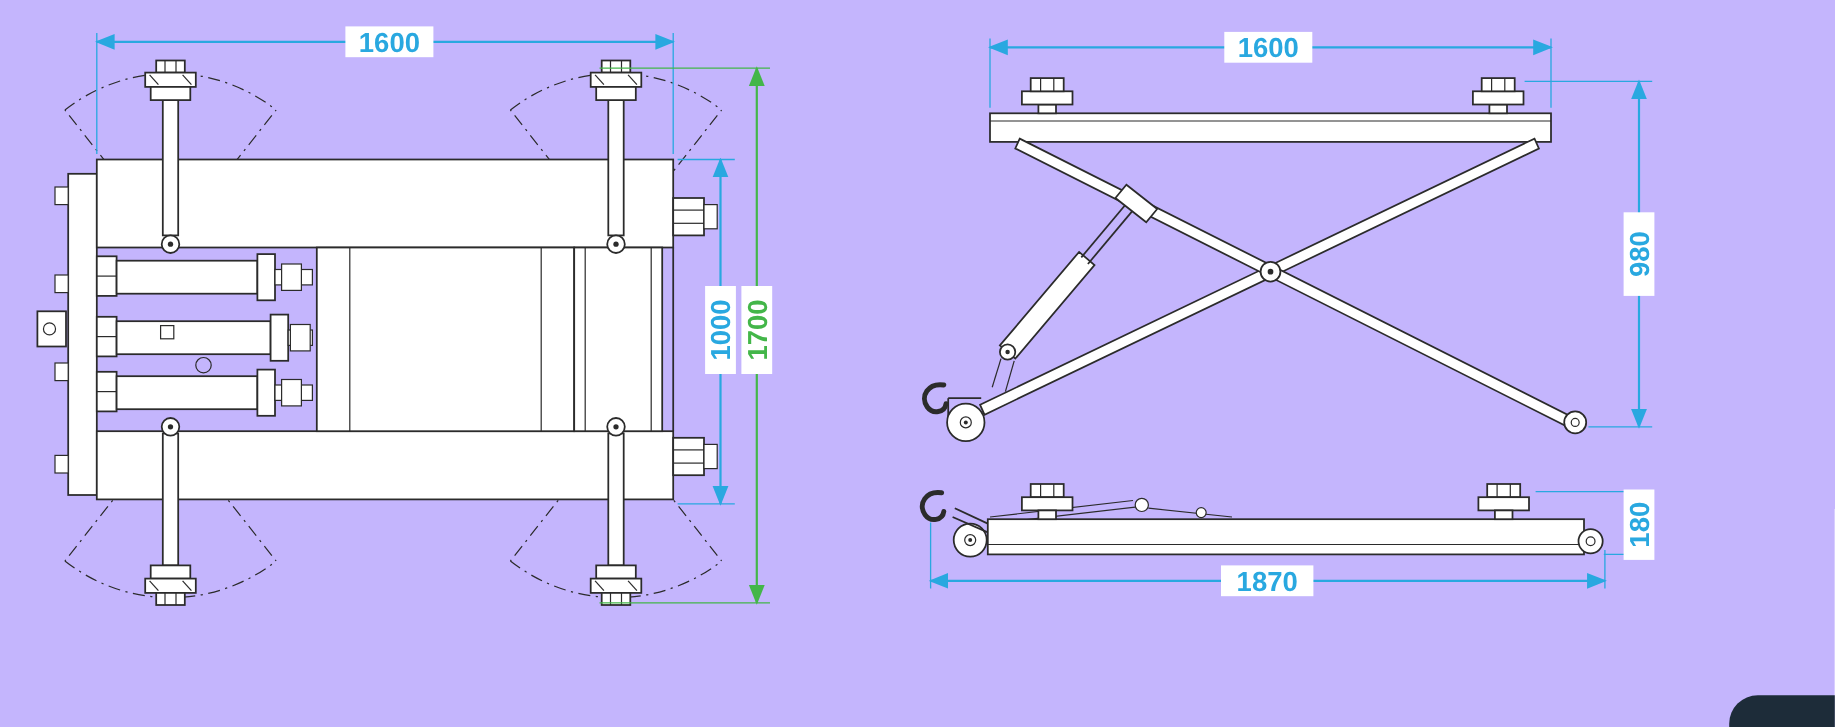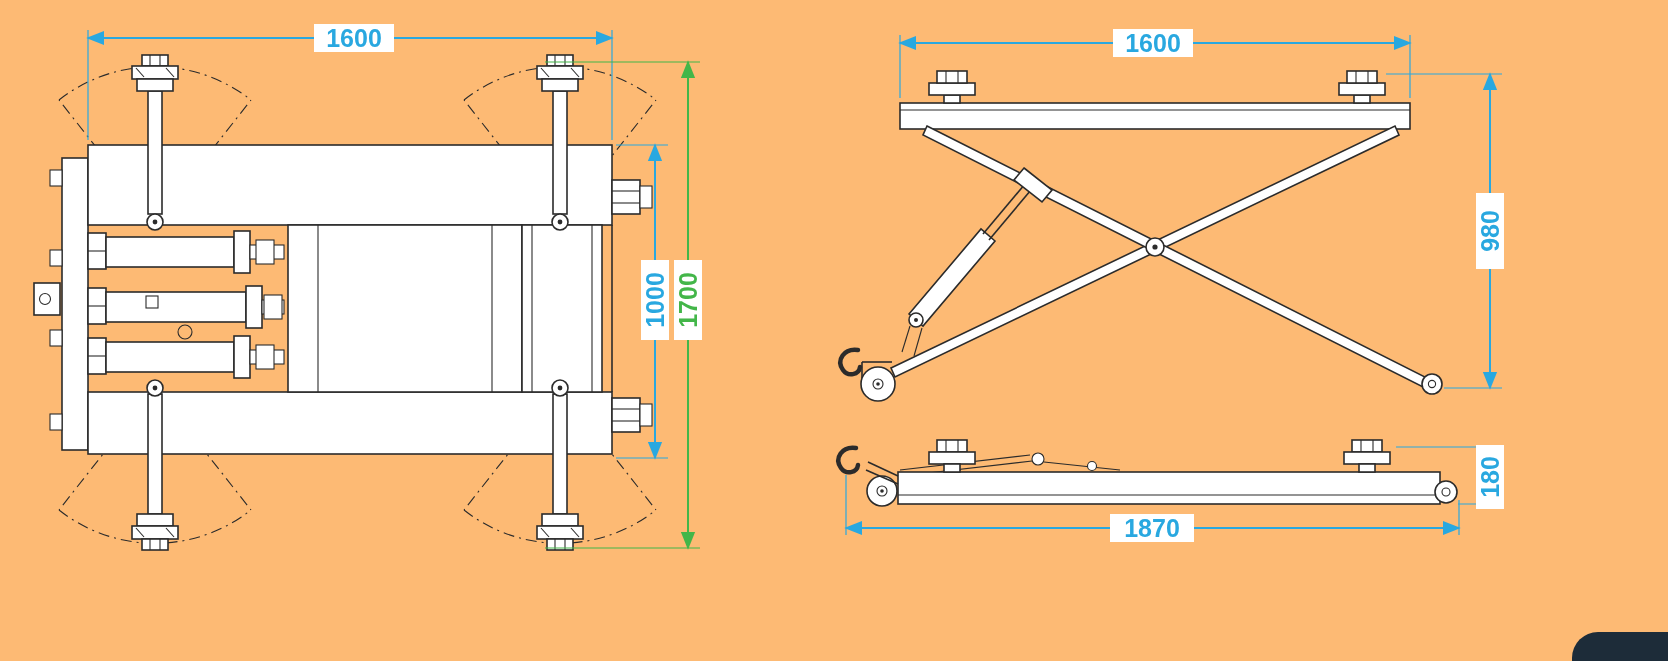--- a/index.html
+++ b/index.html
@@ -1,16 +1,16 @@
 <!DOCTYPE html>
 <html><head>
 <meta charset="utf-8">
 <style>
   html,body{margin:0;padding:0;width:1668px;height:661px;background:#ffffff;overflow:hidden;}
-  .stage{position:relative;width:1668px;height:661px;background:#fdba74;}
+  .stage{position:relative;width:1668px;height:661px;background:#c4b5fd;}
   svg{position:absolute;left:0;top:0;}
   
   .ol   {fill:none;stroke:#2b2b2b;stroke-width:1.6;}
   .olw  {fill:#ffffff;stroke:#2b2b2b;stroke-width:1.6;}
   .ol2  {fill:none;stroke:#2b2b2b;stroke-width:1.1;}
   .olw2 {fill:#ffffff;stroke:#2b2b2b;stroke-width:1.1;}
   .dash {fill:none;stroke:#2b2b2b;stroke-width:1.1;stroke-dasharray:11 5 2 5;}
   .dot  {fill:#2b2b2b;stroke:none;}
   .thick{fill:none;stroke:#2b2b2b;stroke-width:4.5;stroke-linecap:round;}
   

